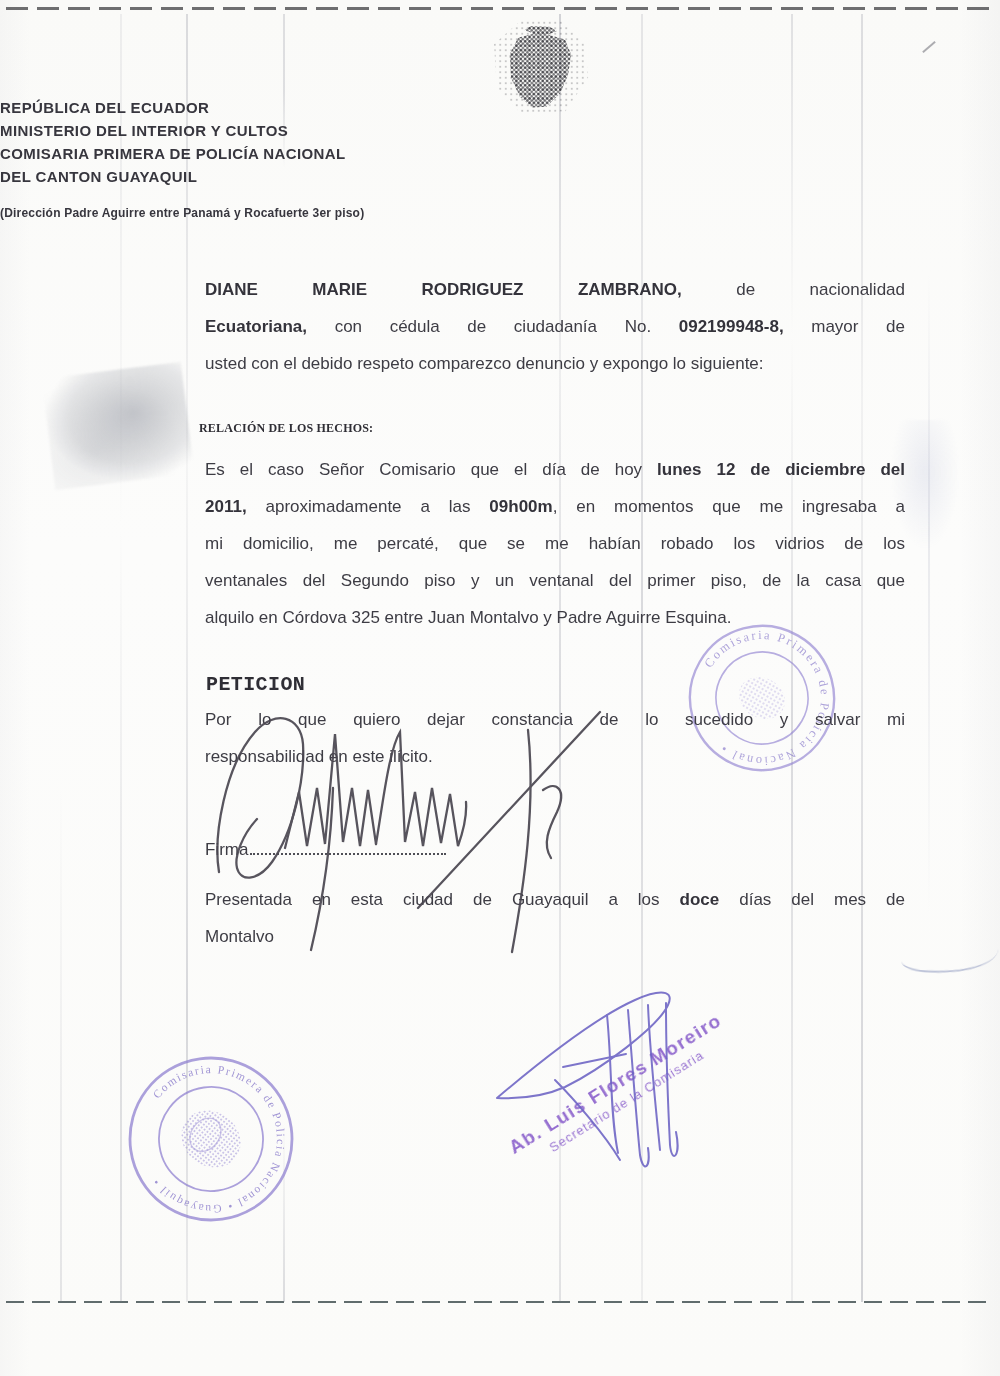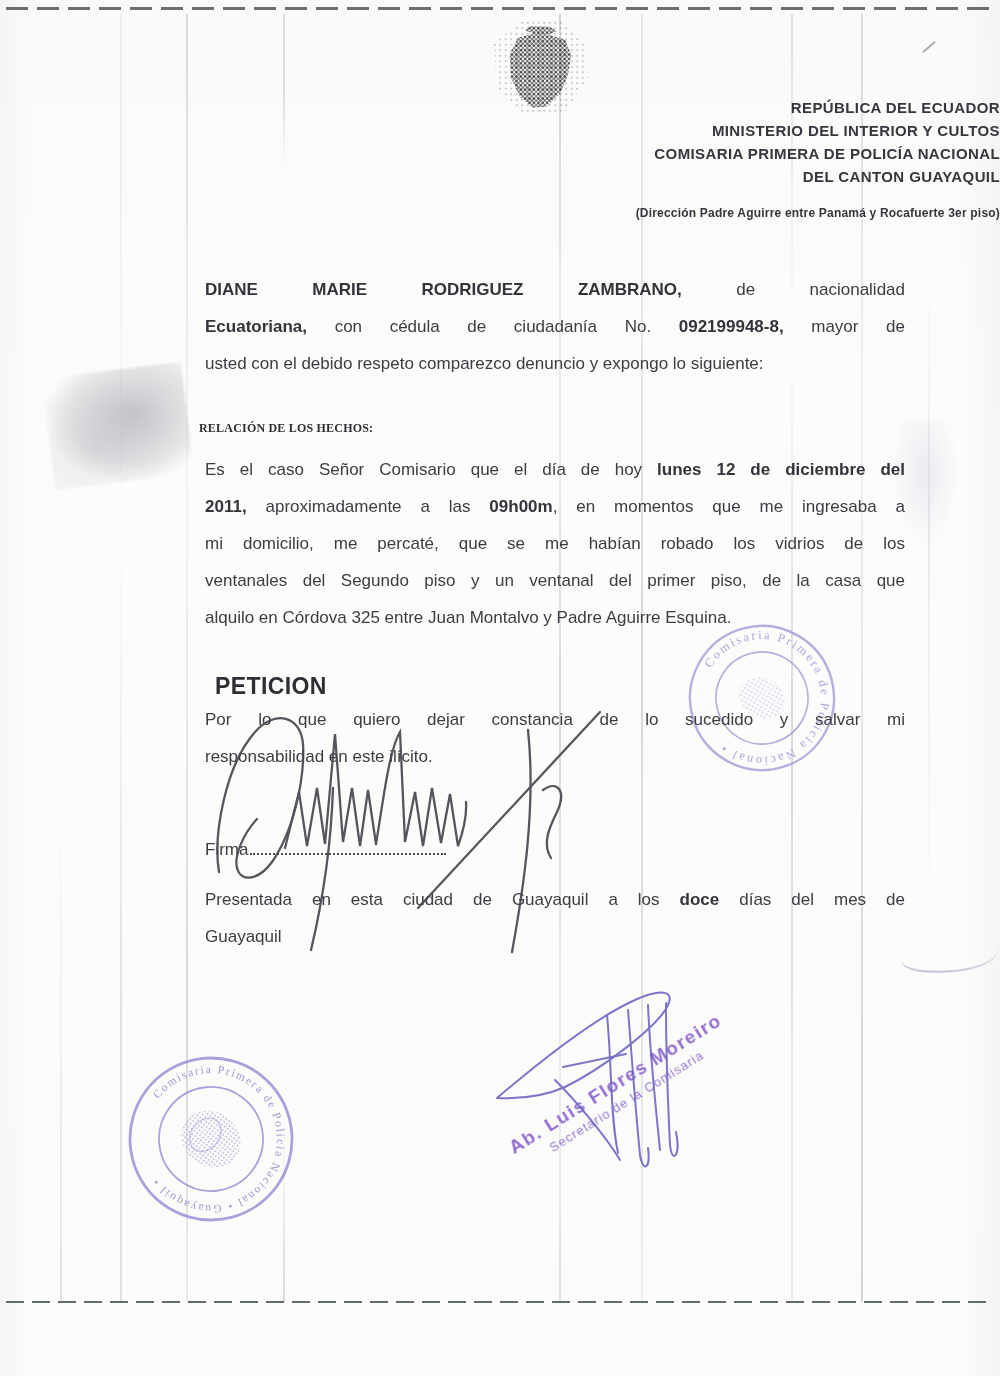--- a/index.html
+++ b/index.html
@@ -47,35 +47,35 @@
     background-image:
       radial-gradient(circle, rgba(38,38,44,.95) 1.1px, transparent 1.5px),
       radial-gradient(circle, rgba(38,38,44,.70) 1px, transparent 1.45px);
     background-size:4.4px 4.4px,4.4px 4.4px;background-position:0 0,2.2px 2.2px;
     clip-path:polygon(38% 0,62% 1%,72% 6%,60% 10%,82% 16%,90% 34%,86% 58%,76% 80%,58% 96%,40% 97%,24% 84%,13% 62%,11% 34%,22% 14%,42% 9%,30% 5%);}
   #crest-halo{position:absolute;left:492px;top:20px;width:98px;height:96px;opacity:.30;
     background-image:radial-gradient(circle, rgba(38,38,44,.8) 1px, transparent 1.4px);
     background-size:5.5px 5.5px;
     clip-path:polygon(30% 0,70% 0,95% 25%,98% 60%,75% 95%,30% 98%,5% 70%,2% 25%);}
   
-  #header{position:absolute;left:0;top:96px;width:1000px;text-align:right;
+  #header{position:absolute;left:0;top:96px;width:1000px;text-align:left;
     font-weight:700;color:#37363e;line-height:23px;font-size:15px;letter-spacing:.4px;}
   #header .addr{font-size:12px;padding-top:3px;letter-spacing:.2px;margin-top:11px;}
   
   .para{position:absolute;left:205px;width:700px;z-index:3;
     font-size:17px;line-height:37px;color:var(--ink,#3d3c44);}
   .tline{white-space:normal;}
   .tline.j{text-align:justify;text-align-last:justify;}
   .b{font-weight:700;color:#34333b;}
   #para-intro{top:271px;}
   #hechos-heading{position:absolute;left:199px;top:421px;z-index:3;
     font-family:"Liberation Serif",serif;font-weight:700;font-size:12px;color:#2f2e35;letter-spacing:.2px;}
   #para-hechos{top:451px;}
-  #peticion-heading{position:absolute;left:215px;top:673px;z-index:3;
-    font-family:Liberation Sans, sans-serif;font-weight:700;font-size:23px;color:#2f2e35;letter-spacing:.4px;}
+  #peticion-heading{position:absolute;left:206px;top:673px;z-index:3;
+    font-family:Liberation Mono, monospace;font-weight:700;font-size:20px;color:#2f2e35;letter-spacing:.4px;}
   #para-peticion{top:701px;}
   #firma-row{position:absolute;left:205px;top:840px;z-index:3;font-size:17px;color:var(--ink,#3d3c44);}
   #firma-dots{display:inline-block;width:196px;height:13px;margin-left:2px;
     border-bottom:2px dotted #4e4e56;}
   #para-cierre{top:881px;}
   
   .stamp-svg{position:absolute;z-index:1;}
   #stamp-right{left:676px;top:612px;}
   #stamp-left{left:112px;top:1040px;}
   .sig-svg{position:absolute;z-index:5;}
@@ -174,21 +174,21 @@
       <div class="tline j"><span class="r">Por lo que quiero dejar constancia de lo sucedido y salvar mi</span></div>
       <div class="tline"><span class="r">responsabilidad en este ilícito.</span></div>
     </div>
 
   <div id="firma-row">
     <span>Firma</span><span id="firma-dots"></span>
   </div>
 
   <div id="para-cierre" class="para">
       <div class="tline j"><span class="r">Presentada en esta ciudad de Guayaquil a los </span><span class="b">doce</span><span class="r"> días del mes de</span></div>
-      <div class="tline"><span class="r">Guayaquil</span></div>
+      <div class="tline"><span class="r">Montalvo</span></div>
     </div>
 
   <svg id="sig-black" class="sig-svg" width="410" height="295" viewBox="0 0 410 295">
     <g fill="none" stroke="#4a4650" stroke-width="2.3" stroke-linecap="round" opacity="0.92">
       <path d="M14 196 C8 160 20 90 50 56 C70 33 96 40 98 68 C100 104 88 156 67 186 C54 204 36 207 32 192 C29 180 38 158 52 143"></path>
       <path d="M80 172 L94 116 L102 170 L112 112 L120 168 L130 58 L138 166 L147 112 L155 170 L163 114 L171 168"></path>
       <path d="M171 168 C178 126 184 74 195 56 L200 166 L210 116 L218 170 L227 112 L236 167 L245 118 L253 170 C258 156 262 140 261 126"></path>
       <path d="M338 114 C352 104 362 114 352 136 C344 152 337 168 346 182"></path>
       <path d="M213 232 L395 36"></path>
       <path d="M323 54 C331 130 319 210 307 276"></path>

